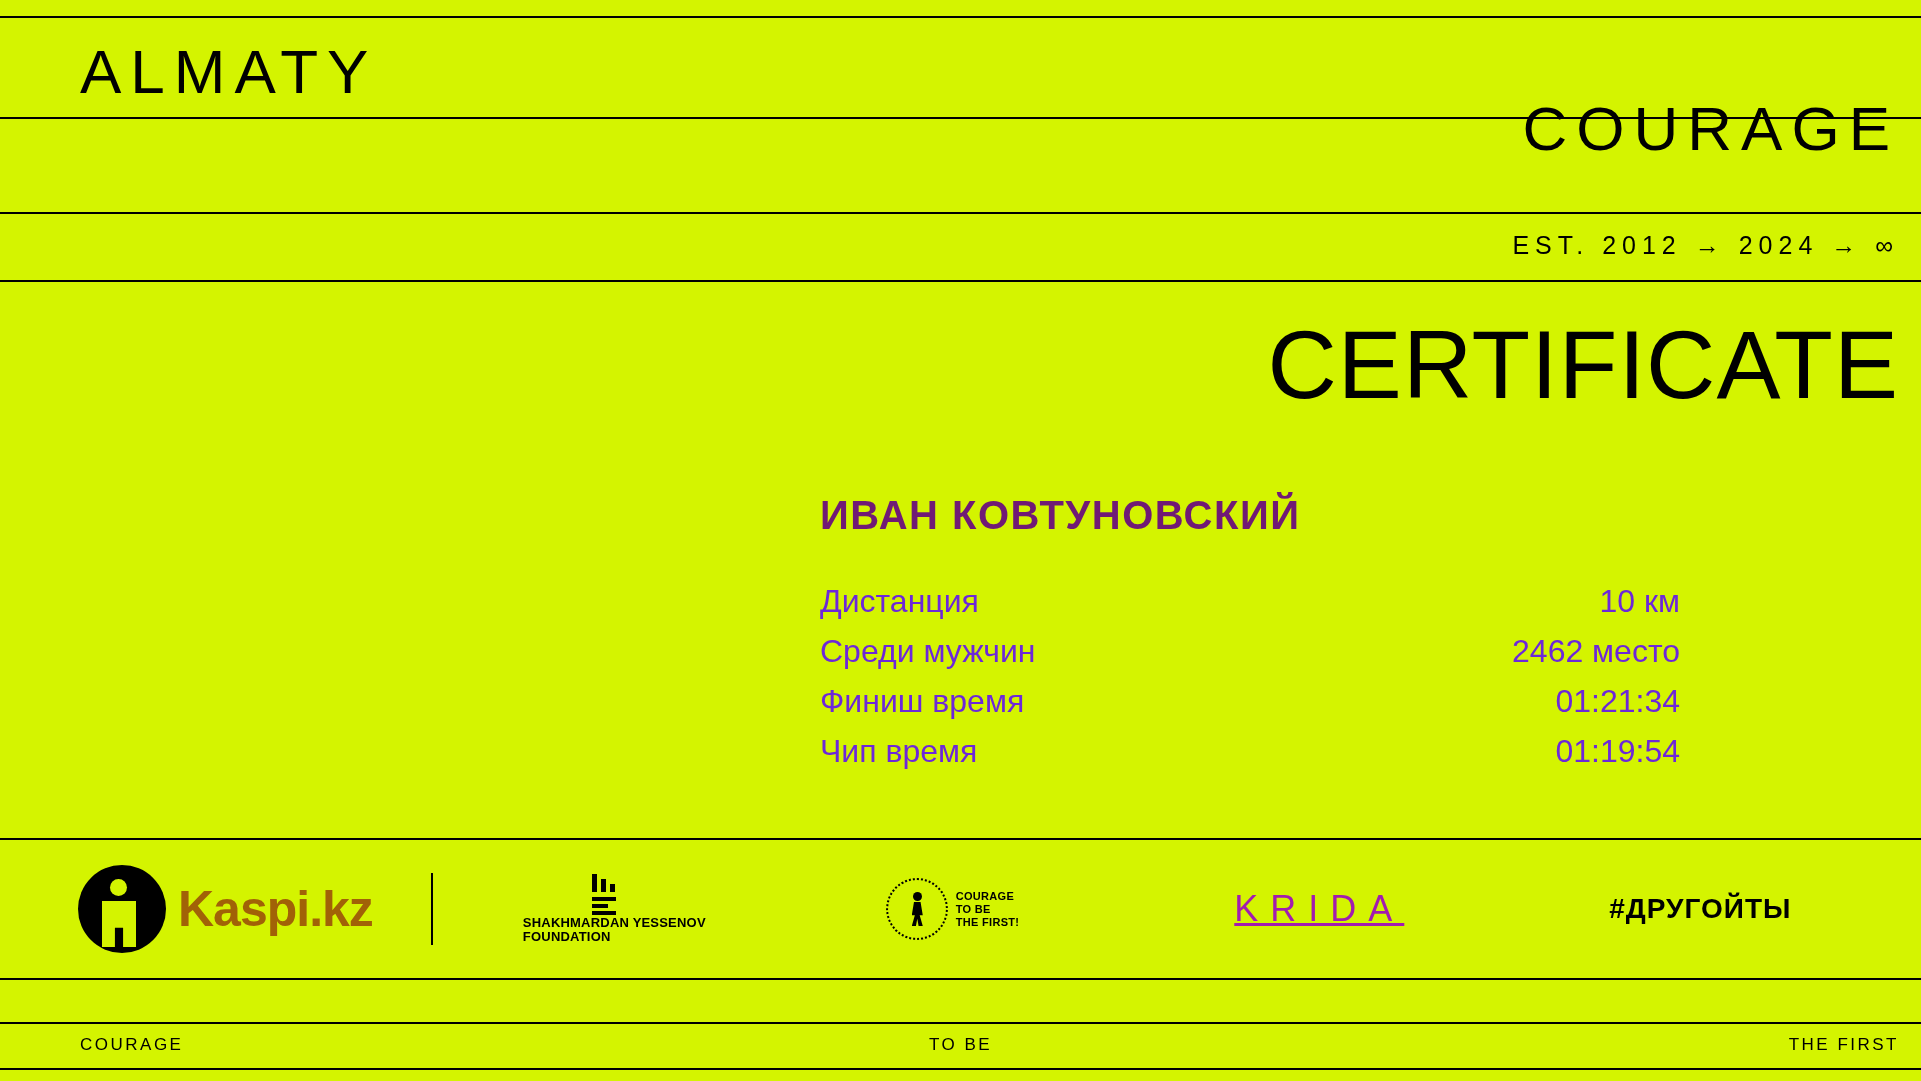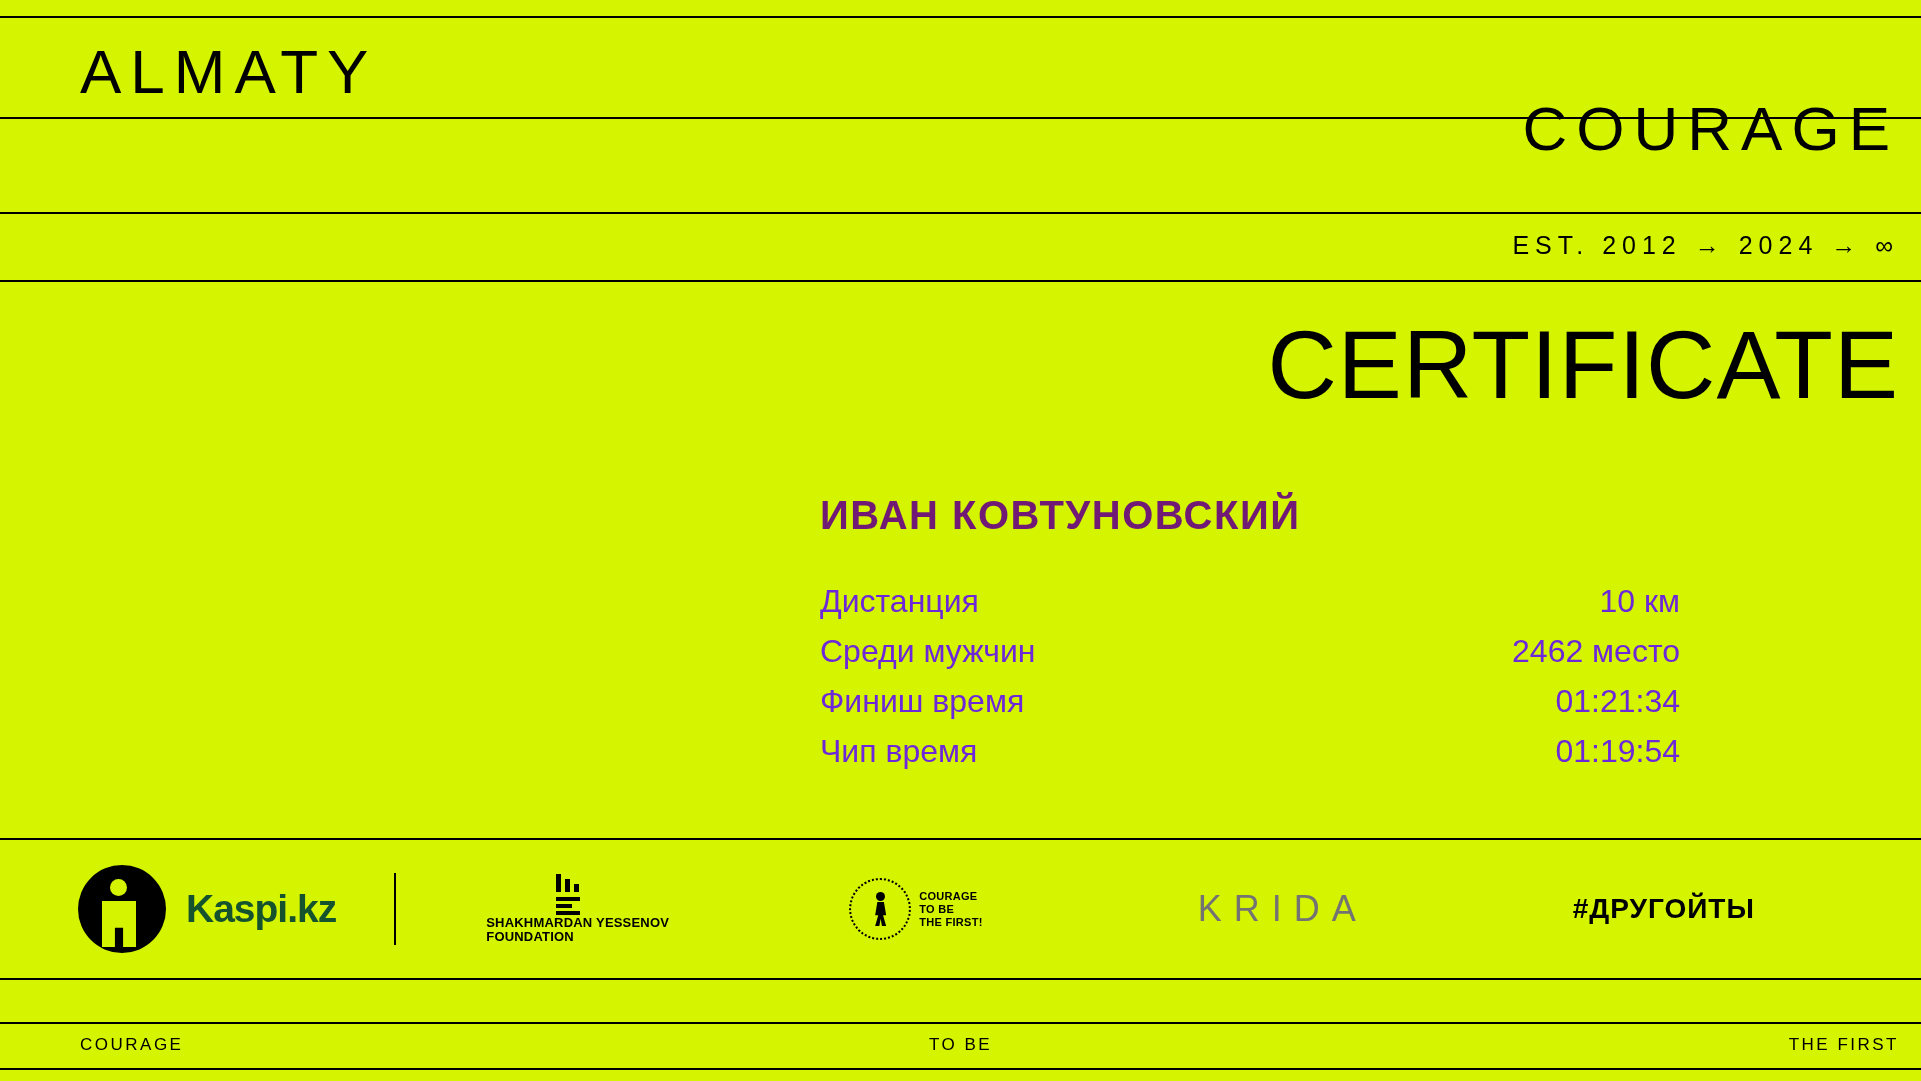--- a/index.html
+++ b/index.html
@@ -136,25 +136,25 @@
     content: "";
     position: absolute;
     left: 24px;
     top: 36px;
     width: 34px;
     height: 46px;
     background: #d4f400;
     clip-path: polygon(0 0, 100% 0, 100% 100%, 62% 100%, 62% 58%, 38% 58%, 38% 100%, 0 100%);
   }
   .kaspi-text {
-    font-size: 39px;
+    font-size: 50px;
     font-weight: bold;
     letter-spacing: -1px;
-    margin-left: 20px;
-    color: #14532d;
+    margin-left: 12px;
+    color: #a16207;
   }
   .vdivider {
     width: 2px;
     height: 72px;
     background: #000;
     margin-left: 58px;
   }
   .yessenov {
     display: flex;
     align-items: center;
@@ -231,21 +231,22 @@
     font-weight: bold;
     line-height: 13px;
     letter-spacing: 0.3px;
     margin-left: 8px;
     color: #000;
   }
   .krida {
     margin-left: 215px;
     font-size: 36px;
     letter-spacing: 12px;
-    color: #737373;
+    color: #a21caf;
+    text-decoration: underline;
   }
   .drugoity {
     margin-left: 205px;
     font-size: 28px;
     font-weight: bold;
     letter-spacing: 1px;
     color: #000;
   }
 
   .footer {

